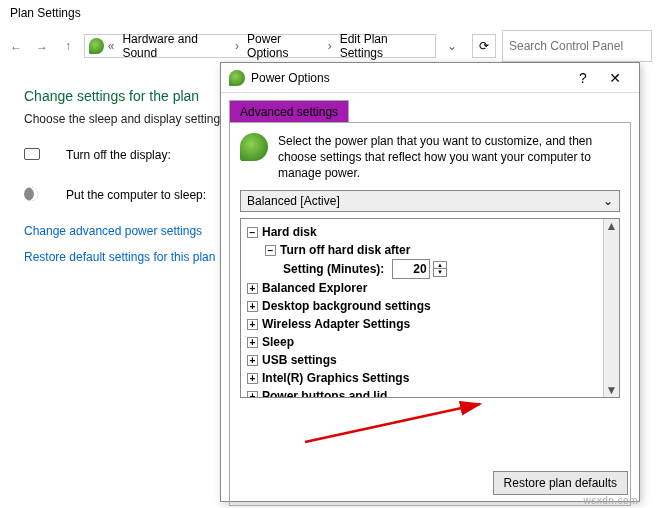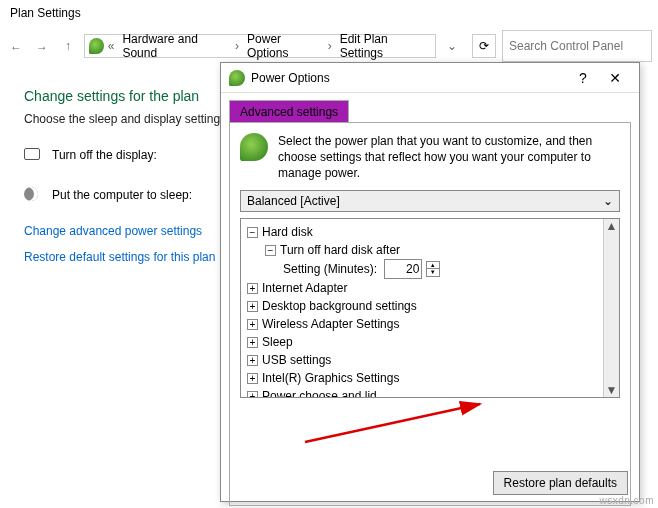--- a/index.html
+++ b/index.html
@@ -13,36 +13,36 @@
 .breadcrumb .bc-ch { color: #666; padding: 0 2px; }
 .breadcrumb .bc-item { padding: 0 4px; }
 .refresh { width: 24px; height: 24px; border: 1px solid #ccc; display: flex; align-items: center; justify-content: center; margin-left: 4px; }
 .search { width: 150px; height: 24px; border: 1px solid #ccc; padding: 15px 6px; color: #888; }
 
 .body { padding: 16px 24px; }
 h2 { font-size: 14px; color: #0a6a3a; font-weight: normal; margin: 8px 0 8px; }
 .desc { color: #222; margin-bottom: 18px; }
 .row { display: flex; align-items: center; gap: 10px; margin-bottom: 18px; }
 .row .icon { width: 18px; }
-.row .label { width: 170px; }
+.row .label { width: 170px; margin-left: 14px; }
 .sel { border: 1px solid #aaa; background: #f5f5f5; width: 24px; height: 22px; padding: 2px 4px; }
 .link { color: #0066cc; margin-top: 12px; display: block; }
 
 
 .dialog { position: absolute; left: 220px; top: 62px; width: 420px; height: 440px; background: #fff; border: 1px solid #888; box-shadow: 2px 2px 8px rgba(0,0,0,.2); }
 .dlg-title { height: 30px; display: flex; align-items: center; padding: 0 8px; border-bottom: 1px solid #ddd; }
 .dlg-title .t { flex: 1; margin-left: 6px; }
 .dlg-title .btn { width: 32px; text-align: center; font-size: 14px; }
 .tabs { padding: 6px 8px 0; }
 .tab { display: inline-block; border: 1px solid #aaa; border-bottom: none; padding: 4px 10px; background: #a21caf; position: relative; top: 1px; }
 .tab-body { margin: 0 8px 8px; border: 1px solid #aaa; padding: 10px; height: 384px; position: relative; }
 .intro { display: flex; gap: 10px; margin-bottom: 8px; }
 .intro .txt { line-height: 1.35; }
 .plan-sel { width: 100%; border: 1px solid #888; background: #eee; padding: 3px 6px; display: flex; justify-content: space-between; align-items: center; margin-bottom: 6px; }
-.tree-wrap { border: 1px solid #888; height: 180px; display: flex; }
+.tree-wrap { border: 1px solid #888; height: 180px; display: flex; font-weight: bold; }
 .tree { flex: 1; padding: 4px 6px; overflow: hidden; }
 .tree .node { white-space: nowrap; line-height: 1.5; }
 .tree .ind1 { padding-left: 0; }
 .tree .ind2 { padding-left: 18px; }
 .tree .ind3 { padding-left: 36px; }
 .tree .ex { display: inline-block; width: 11px; height: 11px; border: 1px solid #888; text-align: center; line-height: 9px; font-size: 10px; margin-right: 4px; }
 .setting-in { display: inline-block; width: 38px; border: 1px solid #888; padding: 0 2px; text-align: right; margin-left: 4px; }
 .spin { display: inline-flex; flex-direction: column; border: 1px solid #888; vertical-align: middle; }
 .spin div { font-size: 6px; width: 12px; height: 7px; line-height: 6px; text-align: center; border-bottom: 1px solid #888; }
 .spin div:last-child { border-bottom: none; }
@@ -52,21 +52,21 @@
 .dlg-buttons button { border: 1px solid #888; background: #e8e8e8; padding: 3px 18px; }
 .dlg-buttons button.primary { border: 1px solid #0078d7; }
 .dlg-buttons button.disabled { color: #999; }
 
 .arrow-red { position: absolute; left: 300px; top: 392px; pointer-events: none; }
 
 .icon-green { display: inline-block; width: 20px; height: 20px; background: radial-gradient(circle at 40% 40%, #8fd14f, #2a7a1a); border-radius: 50% 50% 50% 10%; }
 .icon-screen { display: inline-block; width: 16px; height: 12px; border: 1px solid #555; border-radius: 2px; }
 .icon-moon { display: inline-block; width: 14px; height: 14px; background: #888; border-radius: 50%; box-shadow: inset -4px 0 0 #fff; }
 
-.watermark { position: absolute; right: 4px; bottom: 2px; font-size: 10px; color: #aaa; letter-spacing: .5px; text-align: right; }
+.watermark { position: absolute; right: 20px; bottom: 2px; font-size: 10px; color: #aaa; letter-spacing: .5px; text-align: right; }
 </style>
 </head>
 <body>
 
 <div class="win-title">Plan Settings</div>
 
 <div class="nav-bar">
   <div class="nav-arrow">←</div>
   <div class="nav-arrow">→</div>
   <div class="nav-arrow">↑</div>
@@ -132,27 +132,27 @@
         <div class="node ind1"><span class="ex">−</span><span>Hard disk</span></div>
         <div class="node ind2"><span class="ex">−</span><span>Turn off hard disk after</span></div>
         <div class="node ind3">
           <span>Setting (Minutes):</span>
           <span class="setting-in">20</span>
           <span class="spin">
               <div>▲</div>
               <div>▼</div>
             </span>
         </div>
-        <div class="node ind1"><span class="ex">+</span><span>Internet Adapter</span></div>
+        <div class="node ind1"><span class="ex">+</span><span>Balanced Explorer</span></div>
         <div class="node ind1"><span class="ex">+</span><span>Desktop background settings</span></div>
         <div class="node ind1"><span class="ex">+</span><span>Wireless Adapter Settings</span></div>
         <div class="node ind1"><span class="ex">+</span><span>Sleep</span></div>
         <div class="node ind1"><span class="ex">+</span><span>USB settings</span></div>
         <div class="node ind1"><span class="ex">+</span><span>Intel(R) Graphics Settings</span></div>
-        <div class="node ind1"><span class="ex">+</span><span>Power choose and lid</span></div>
+        <div class="node ind1"><span class="ex">+</span><span>Power buttons and lid</span></div>
 
       </div>
       <div class="scroll">
         <div>▲</div>
         <div>▼</div>
       </div>
     </div>
 
     <div class="restore">Restore plan defaults</div>
   </div>

